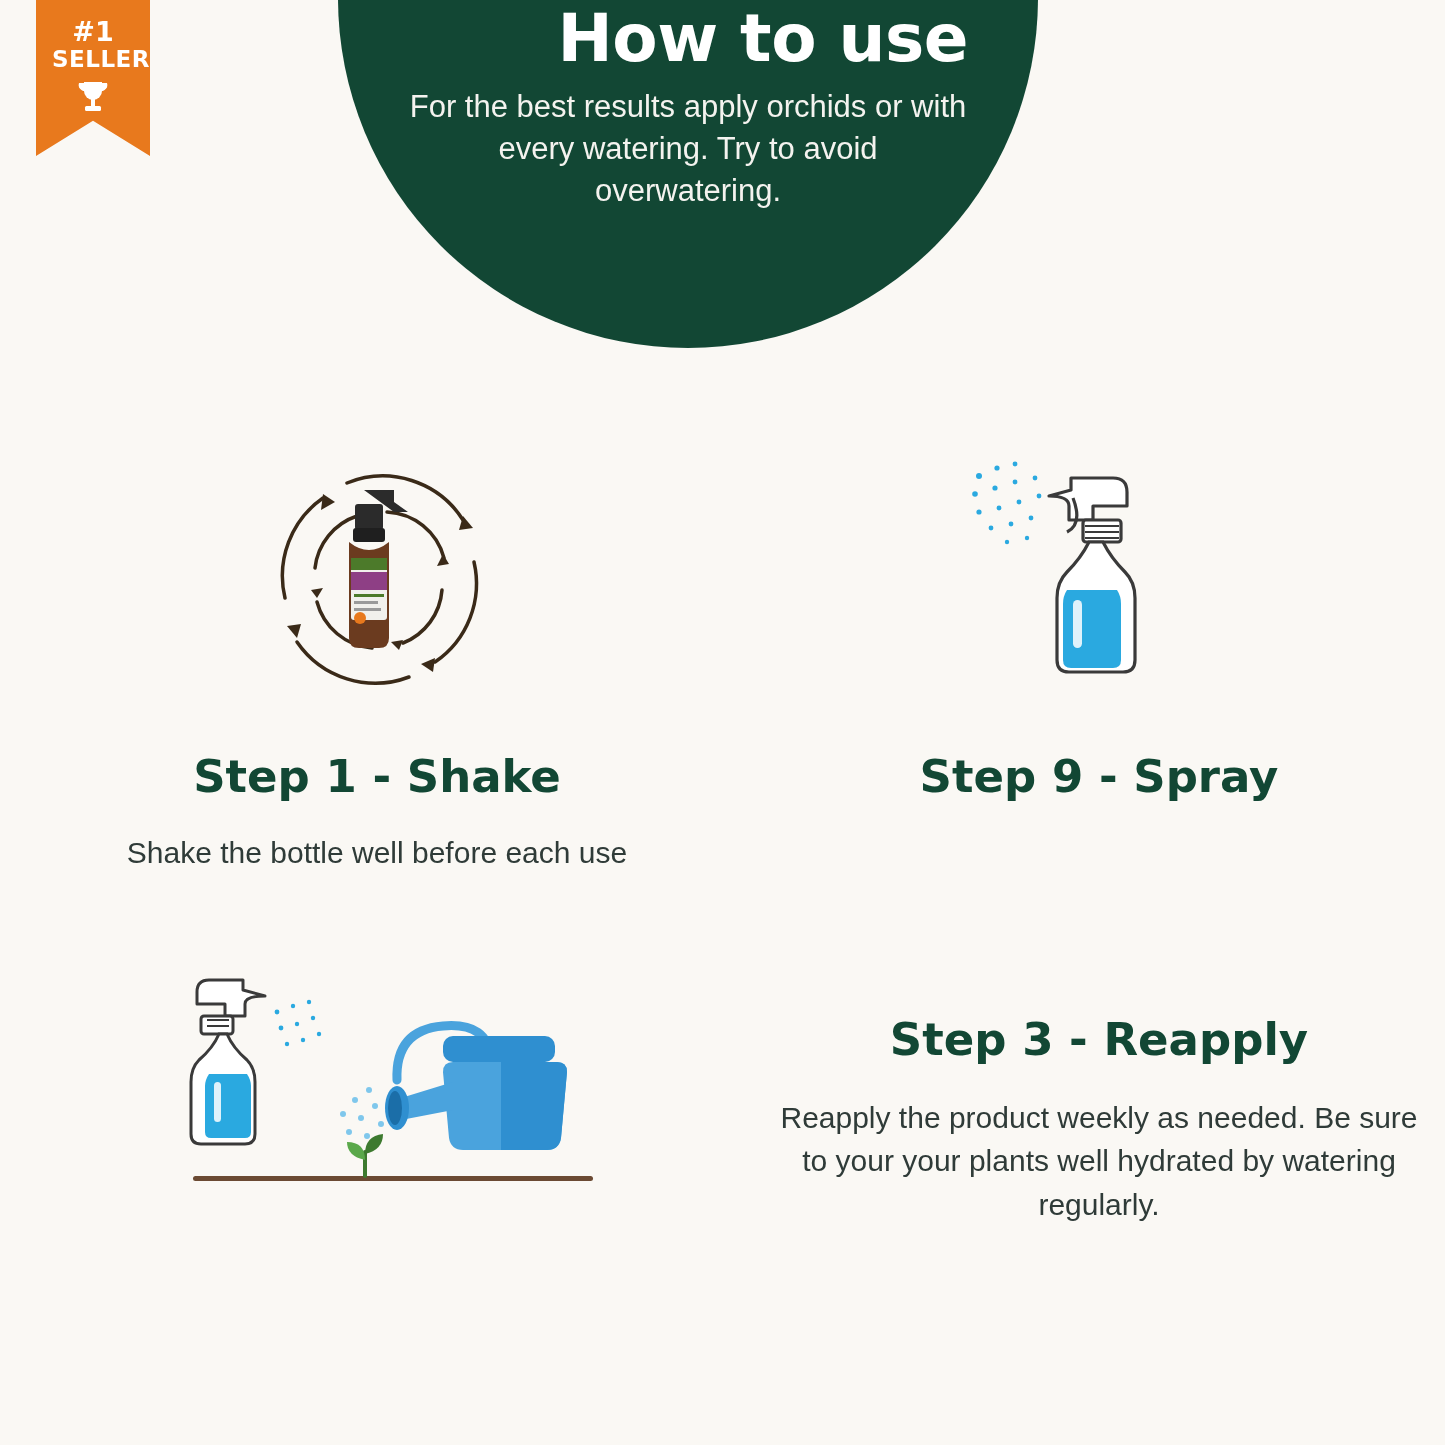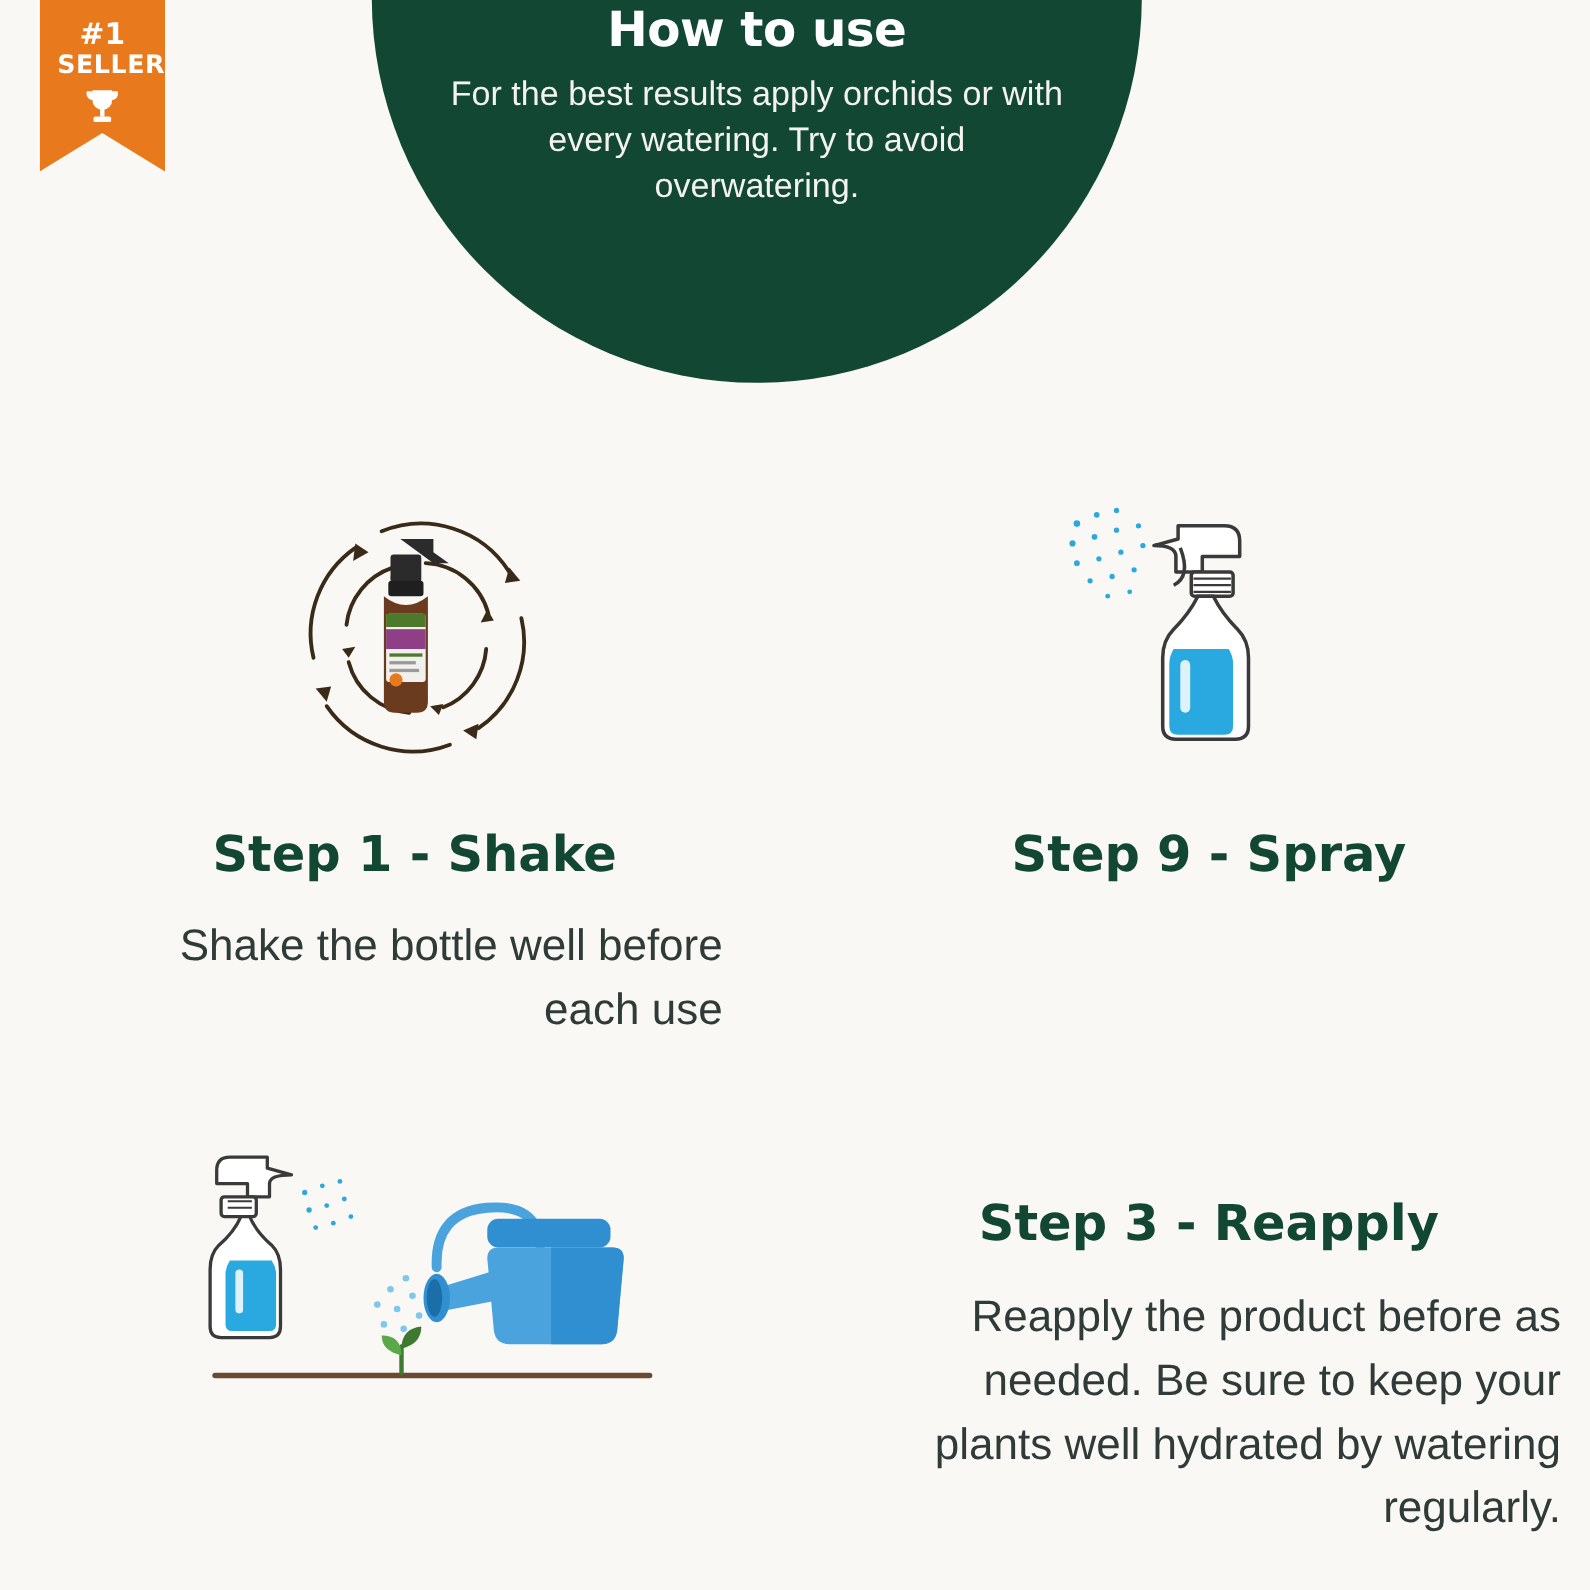--- a/index.html
+++ b/index.html
@@ -29,26 +29,27 @@
     width: 700px;
     height: 460px;
     background: #124734;
     border-radius: 0 0 350px 350px;
     text-align: center;
     color: #ffffff;
     box-sizing: border-box;
     padding: 118px 70px 0 70px;
   }
   .hero-title {
-    font-size: 44px;
+    font-size: 66px;
     font-weight: bold;
     letter-spacing: -0.5px;
     line-height: 1.0;
     margin: 0 0 14px 0;
     font-family: "DejaVu Sans", sans-serif;
+    text-align: right;
   }
   .hero-sub {
     font-size: 31px;
     line-height: 1.35;
     margin: 0;
     font-weight: 400;
     color: #f4f3ef;
   }
 
   
@@ -108,23 +109,23 @@
   .step-title {
     color: #124734;
     font-size: 45px;
     font-weight: bold;
     text-align: center;
     margin: 20px 0 0 0;
     font-family: "DejaVu Sans", sans-serif;
   }
   .step-desc {
     color: #2f3b38;
-    font-size: 40px;
+    font-size: 30px;
     line-height: 1.45;
-    text-align: right;
+    text-align: center;
     margin: 28px auto 0 auto;
     max-width: 560px;
   }
   .step3-text {
     padding-top: 58px;
   }
   .step3-desc {
     max-width: 640px;
     margin-top: 30px;
   }
@@ -296,18 +297,18 @@
             <g>
               <path d="M268 236 l0 -24" stroke="#3d7a2f" stroke-width="4" fill="none" stroke-linecap="round"></path>
               <path d="M268 220 q-18 -4 -18 -18 q18 0 18 18 z" fill="#5aa84a"></path>
               <path d="M268 214 q18 -4 18 -20 q-18 2 -18 20 z" fill="#3d7a2f"></path>
             </g>
           </svg>
         </div>
       </div>
       <div class="col step3-text">
         <div class="step-title">Step 3 - Reapply</div>
-        <div class="step-desc step3-desc">Reapply the product before as needed. Be sure to keep your plants well hydrated by watering regularly.</div>
+        <div class="step-desc step3-desc">Reapply the product weekly as needed. Be sure to your your plants well hydrated by watering regularly.</div>
       </div>
     </div>
 
   </div>
 </div>
 
 </body></html>

